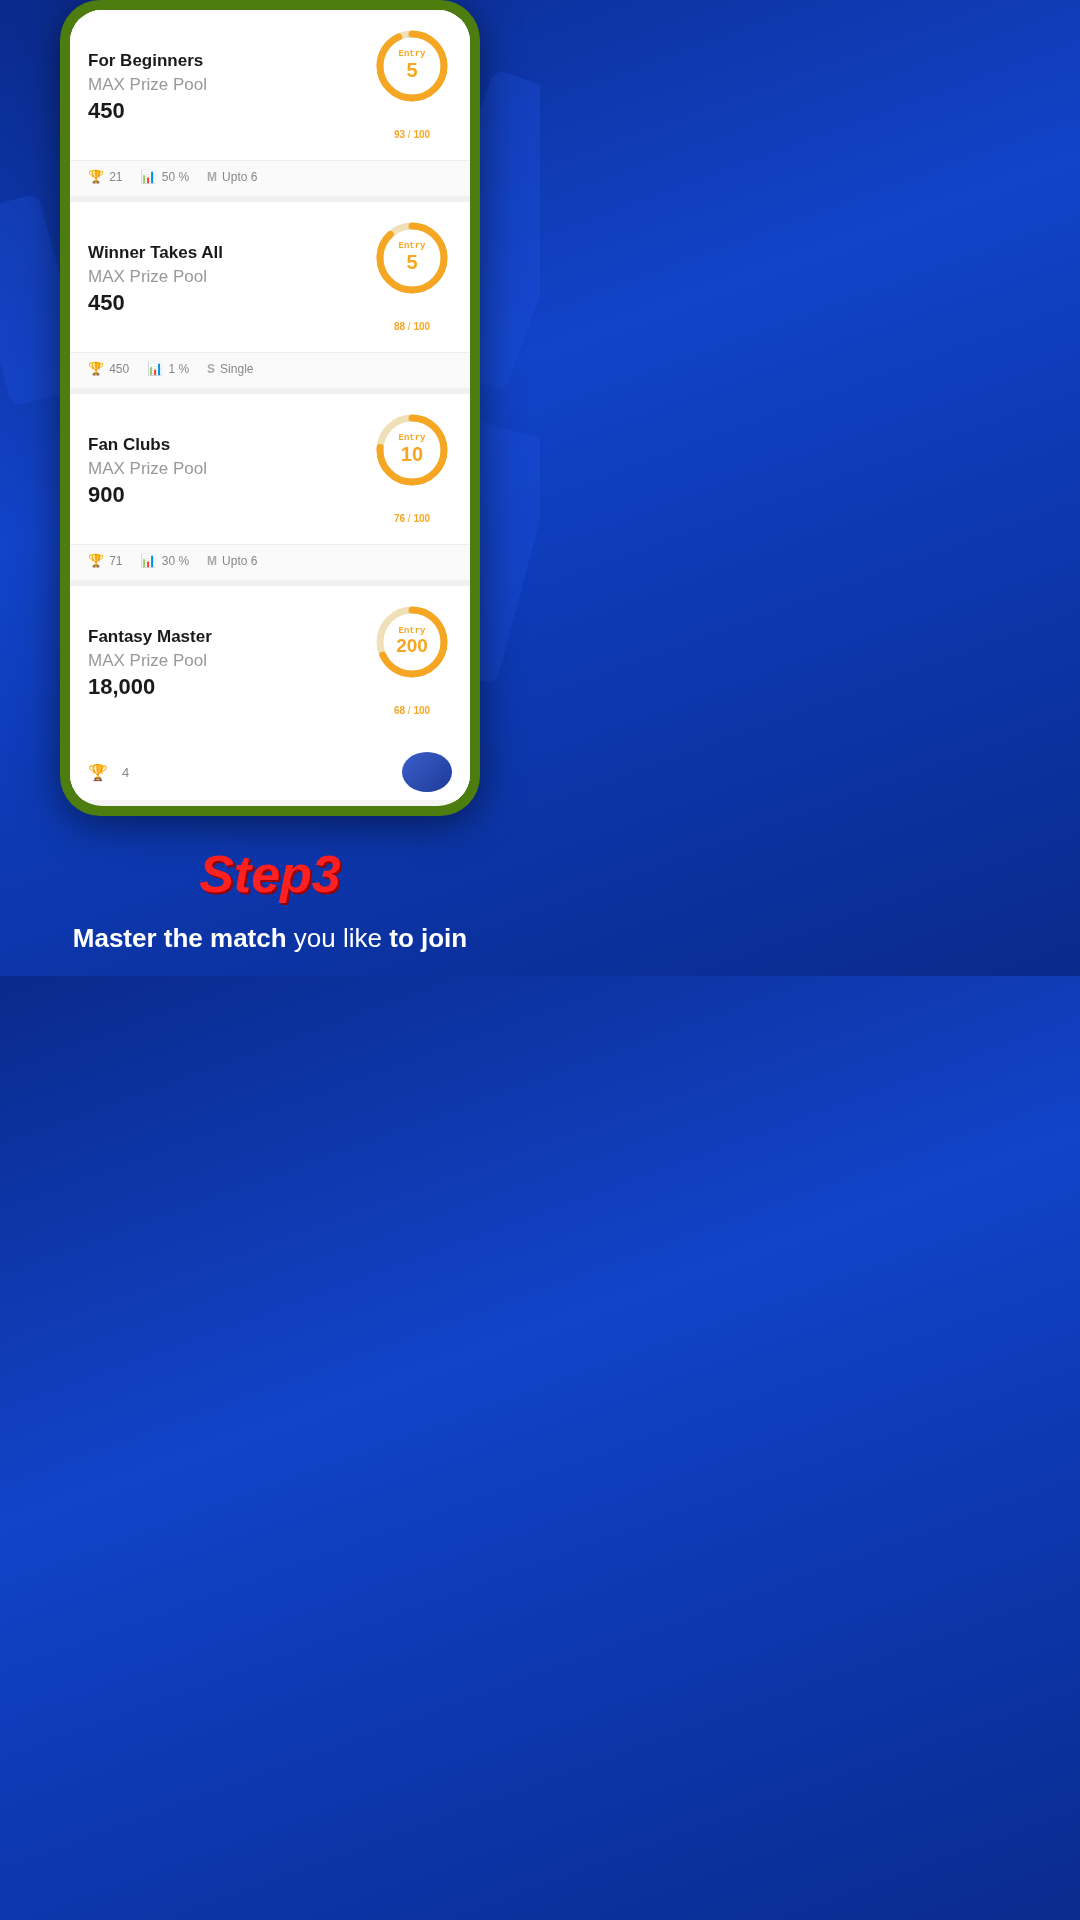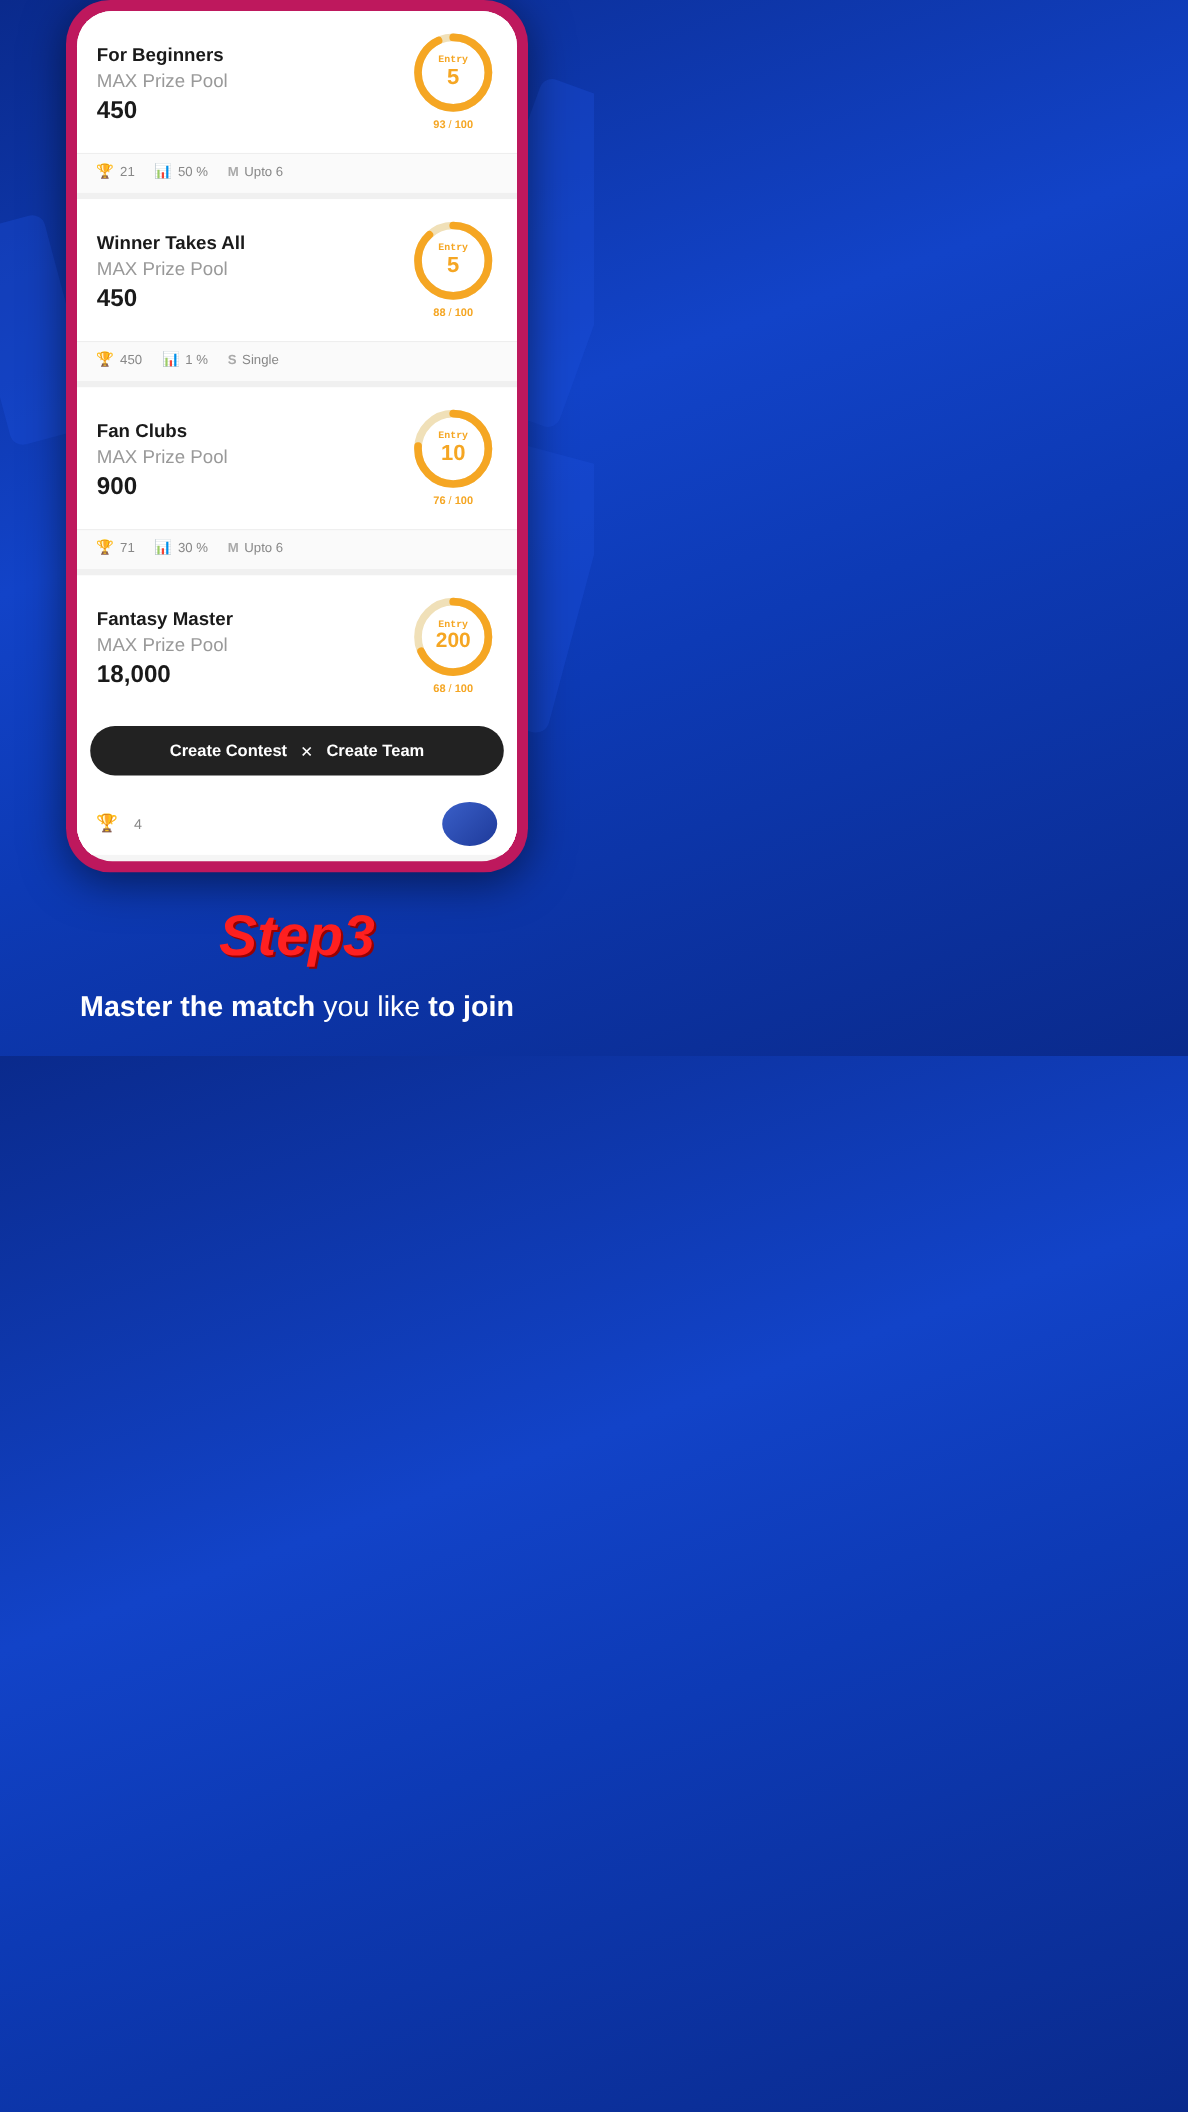--- a/index.html
+++ b/index.html
@@ -34,21 +34,21 @@
       width: 100px; height: 250px;
       bottom: 300px; right: 10px;
       transform: rotate(15deg);
     }
 
     
     .phone-frame {
       position: relative;
       margin: 0 auto;
       width: 420px;
-      background: #be185d;
+      background: #4d7c0f;
       border-radius: 40px;
       padding: 10px;
       box-shadow: 0 8px 40px rgba(0,0,0,0.5);
       overflow: hidden;
     }
 
     .phone-screen {
       background: #f5f5f5;
       border-radius: 32px;
       overflow: hidden;
@@ -131,20 +131,21 @@
       color: #f5a623;
       display: block;
       line-height: 1.1;
     }
 
     .entry-progress {
       font-size: 10px;
       color: #f5a623;
       text-align: center;
       padding: 2px 0 8px 0;
+      margin-top: 21px;
     }
 
     .entry-progress span {
       font-weight: 700;
     }
 
     
     .contest-stats {
       display: flex;
       align-items: center;
@@ -370,25 +371,20 @@
                 <span class="entry-label">Entry</span>
                 <span class="entry-amount" style="font-size:19px;">200</span>
               </div>
             </div>
             <div class="entry-progress">
               <span>68</span> / <span>100</span>
             </div>
           </div>
         </div>
 
-        <div class="action-bar">
-          <span class="action-bar-text">Create Contest</span>
-          <span class="action-separator">✕</span>
-          <span class="action-bar-text">Create Team</span>
-        </div>
 
         <div class="partial-card">
           <span>🏆</span>
           <span style="font-size:13px;color:#888;">4</span>
           <div style="width:50px;height:40px;background:linear-gradient(135deg,#3a5fc8,#1e3a9a);border-radius:50%;margin-left:auto;"></div>
         </div>
       </div>
 
     </div>
   </div>

